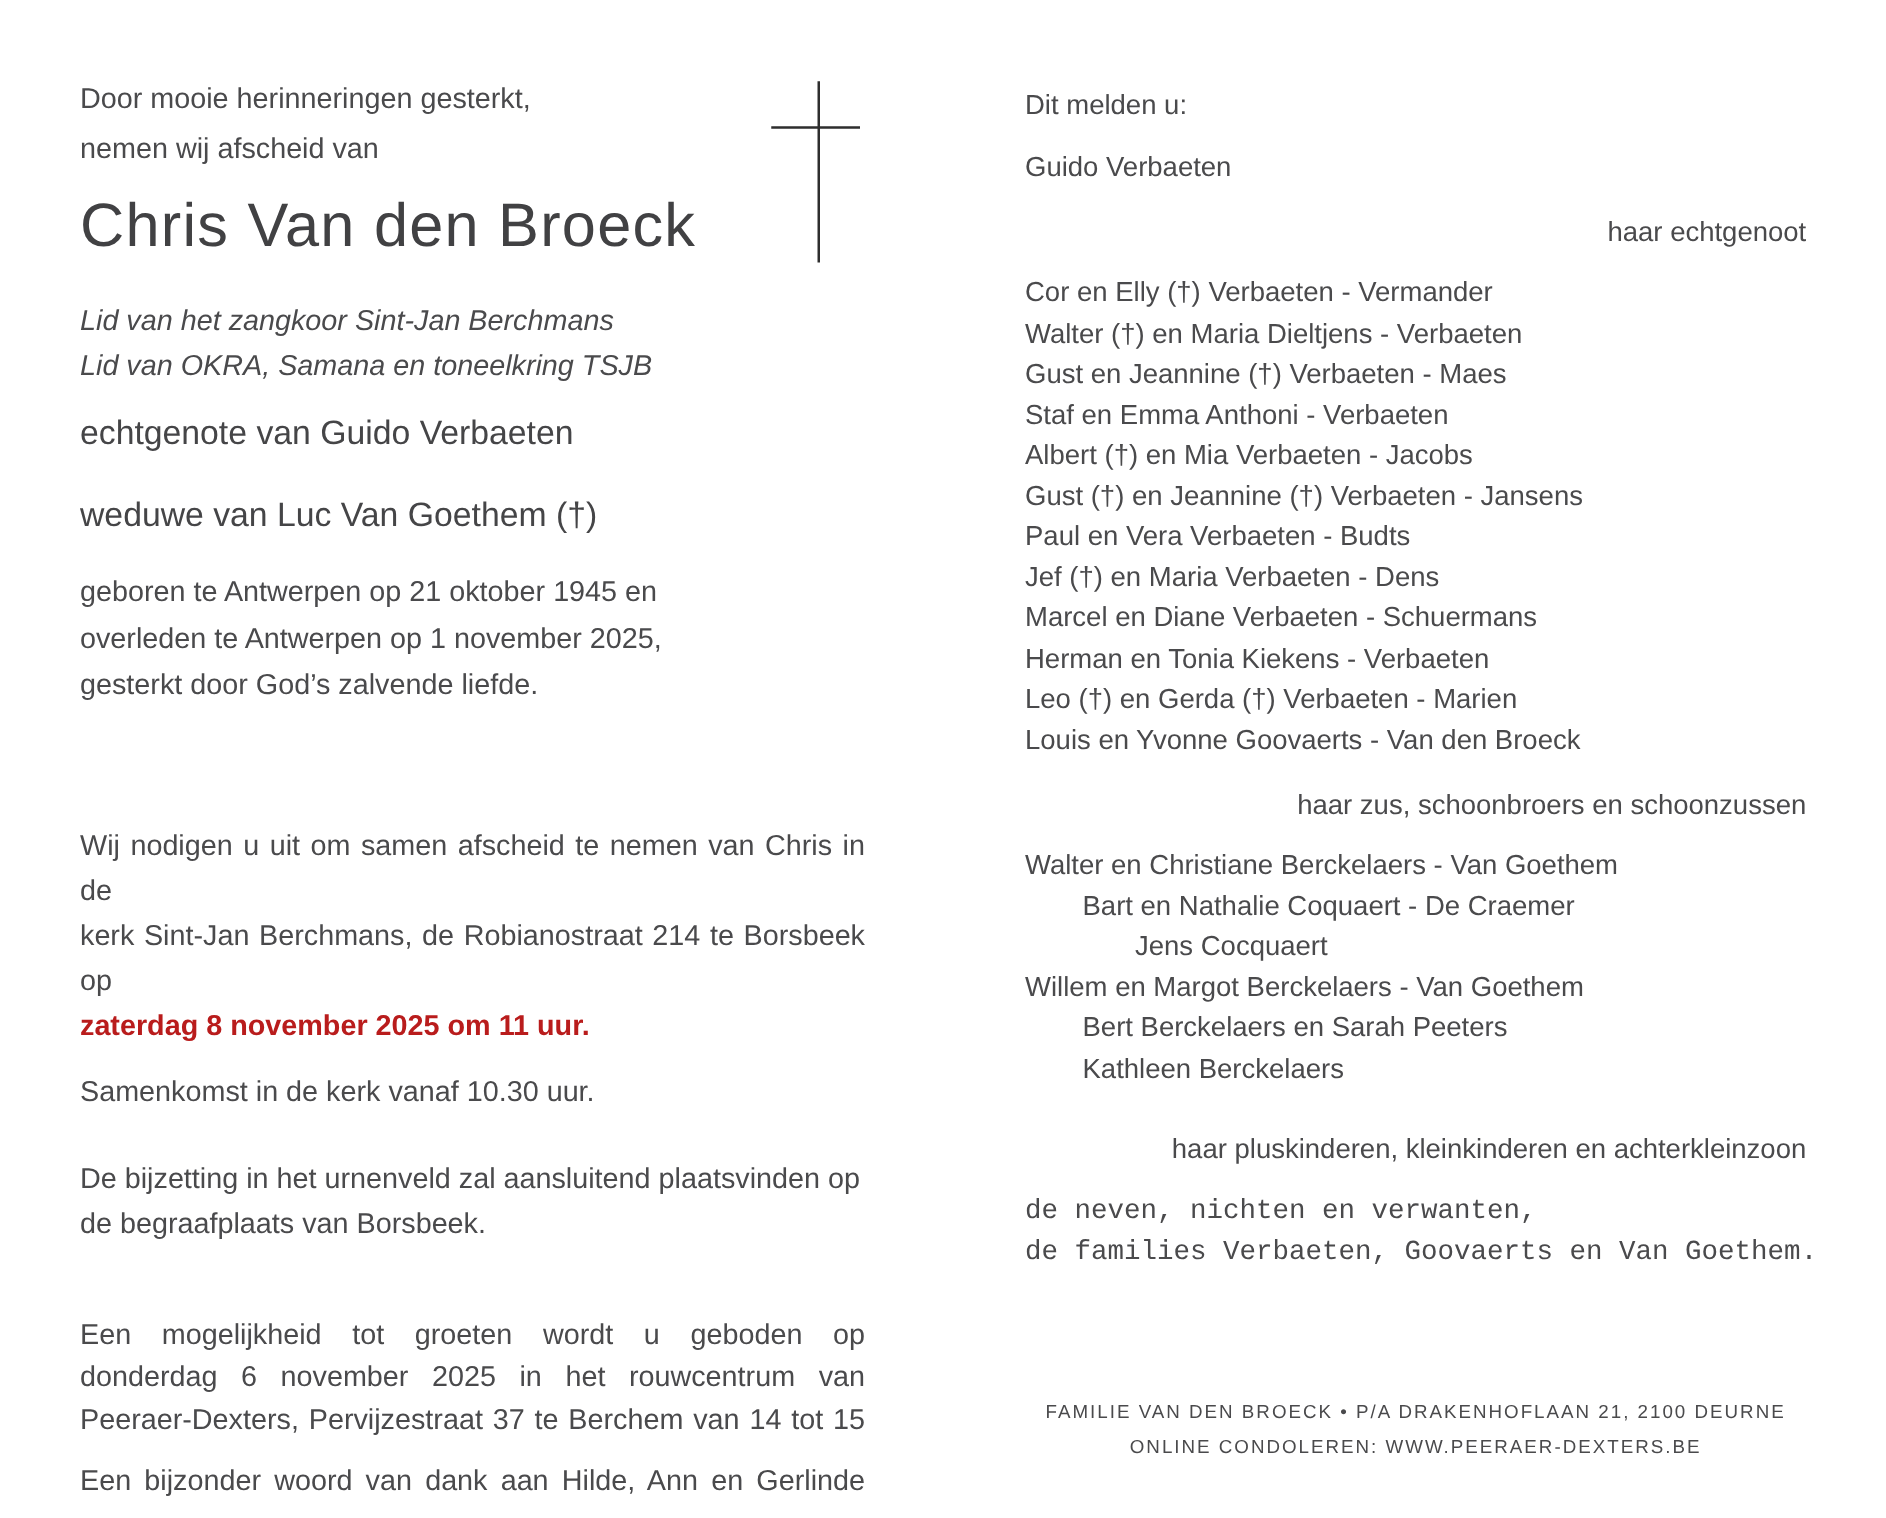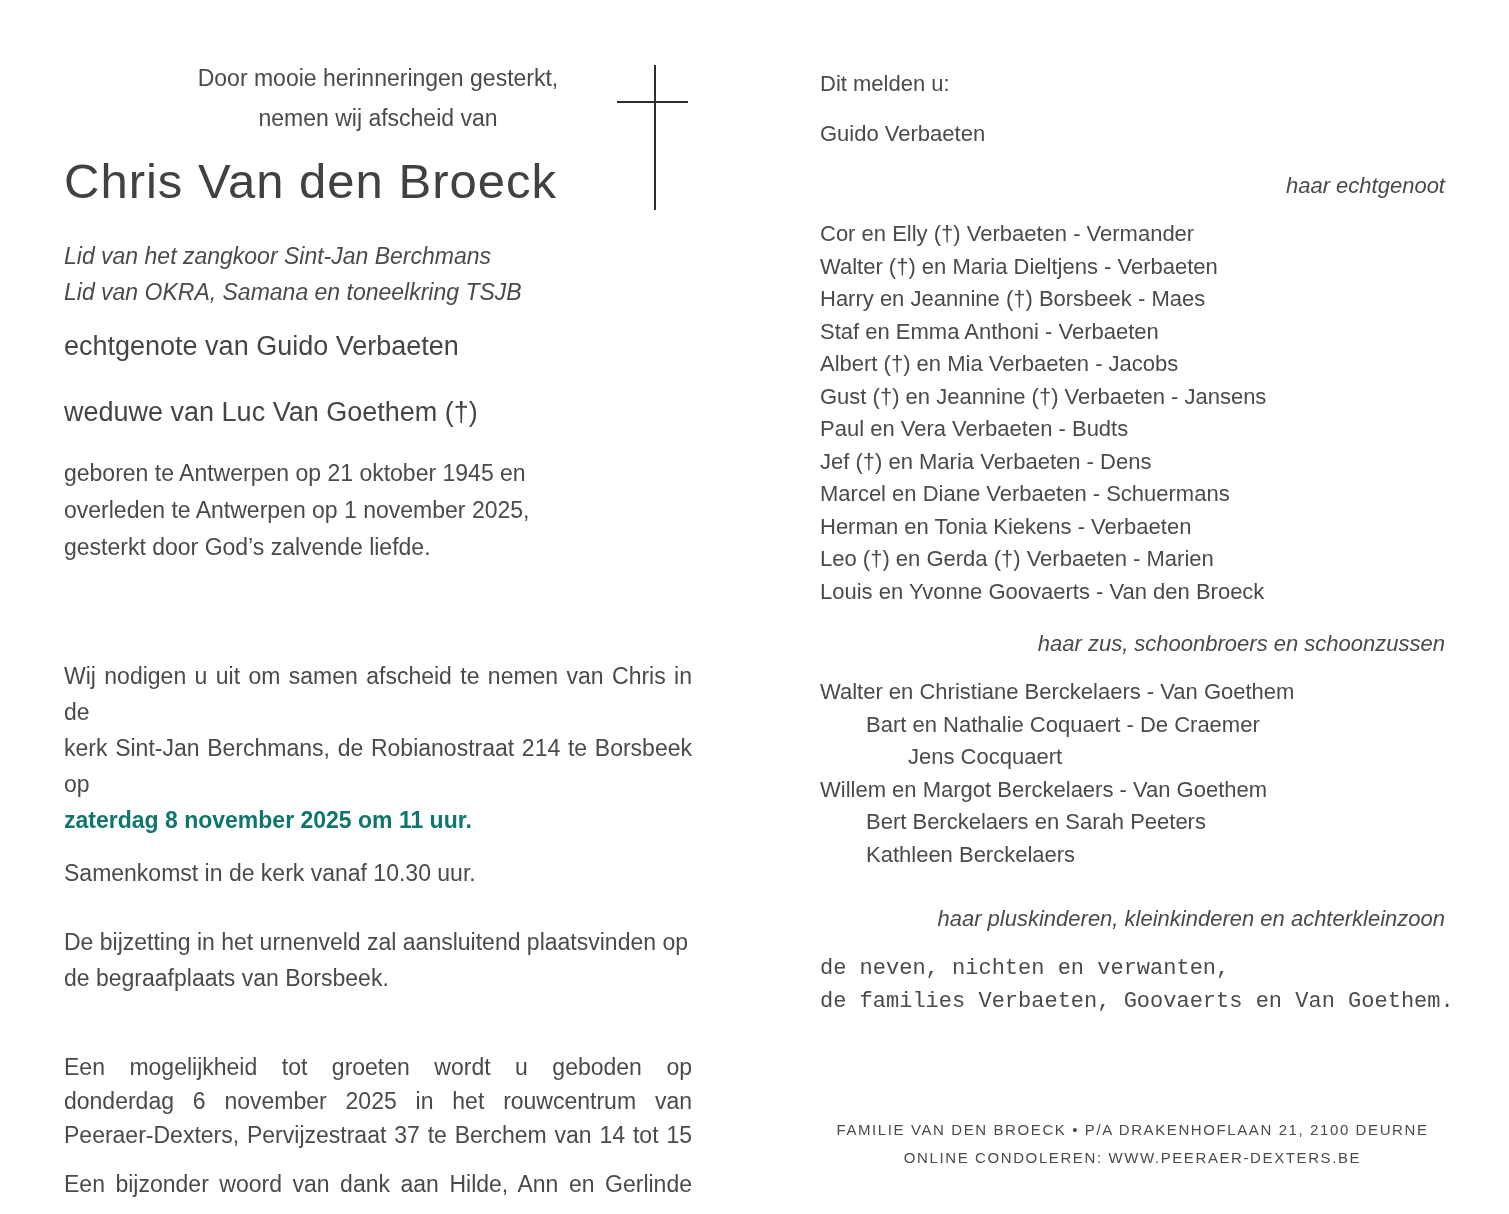--- a/index.html
+++ b/index.html
@@ -12,23 +12,23 @@
     overflow:hidden;
   }
   .col-left{position:absolute;left:64px;top:0;width:628px;}
   .col-right{position:absolute;left:820px;top:0;width:625px;}
 
   .line{display:block;}
   .t23{font-size:23px;line-height:40px;}
   .body-line{font-size:23px;line-height:36px;}
   .dates-line{font-size:23px;line-height:37px;}
   .stretch{text-align:justify;text-align-last:justify;}
-  .bold{font-weight:bold;color:#0f766e;}
+  .bold{font-weight:bold;color:#b91c1c;}
 
-  .intro{margin-top:58px;text-align:center;}
+  .intro{margin-top:58px;}
   .deceased-name{
     margin-top:12px;
     font-size:49px;line-height:62px;
     color:#414143;
     letter-spacing:1px;
     white-space:nowrap;
   }
   .memberships{margin-top:26px;font-style:italic;}
   .memberships .line{font-size:23px;line-height:36px;}
   .relation{font-size:27px;line-height:40px;color:#454547;}
@@ -41,21 +41,21 @@
   .visitation{margin-top:54px;}
   .visitation .line{font-size:23px;line-height:34px;}
   .thanks{margin-top:16px;}
   .thanks .line{font-size:23px;line-height:33px;}
 
   
   .announce{margin-top:66px;font-size:22px;line-height:36px;}
   .announcer{margin-top:14px;font-size:22px;line-height:36px;}
   .caption{
     font-size:22px;line-height:36px;
-    font-style:italic;text-align:right;
+    text-align:right;
   }
   .caption.spouse-cap{margin-top:16px;}
   .caption.siblings-cap{margin-top:18px;}
   .caption.children-cap{margin-top:30px;}
   .family-list{margin-top:14px;}
   .family-list .line, .stepfamily .line, .relatives .line{
     font-size:22px;line-height:32.5px;white-space:nowrap;
   }
   .stepfamily{margin-top:14px;}
   .ind1{padding-left:46px;}
@@ -137,21 +137,21 @@
   <div class="col-right">
 
     <div class="announce">Dit melden u:</div>
     <div class="announcer">Guido Verbaeten</div>
 
     <div class="caption spouse-cap">haar echtgenoot</div>
 
     <div class="family-list">
       <span class="line">Cor en Elly (†) Verbaeten - Vermander</span>
       <span class="line">Walter (†) en Maria Dieltjens - Verbaeten</span>
-      <span class="line">Harry en Jeannine (†) Borsbeek - Maes</span>
+      <span class="line">Gust en Jeannine (†) Verbaeten - Maes</span>
       <span class="line">Staf en Emma Anthoni - Verbaeten</span>
       <span class="line">Albert (†) en Mia Verbaeten - Jacobs</span>
       <span class="line">Gust (†) en Jeannine (†) Verbaeten - Jansens</span>
       <span class="line">Paul en Vera Verbaeten - Budts</span>
       <span class="line">Jef (†) en Maria Verbaeten - Dens</span>
       <span class="line">Marcel en Diane Verbaeten - Schuermans</span>
       <span class="line">Herman en Tonia Kiekens - Verbaeten</span>
       <span class="line">Leo (†) en Gerda (†) Verbaeten - Marien</span>
       <span class="line">Louis en Yvonne Goovaerts - Van den Broeck</span>
     </div>

